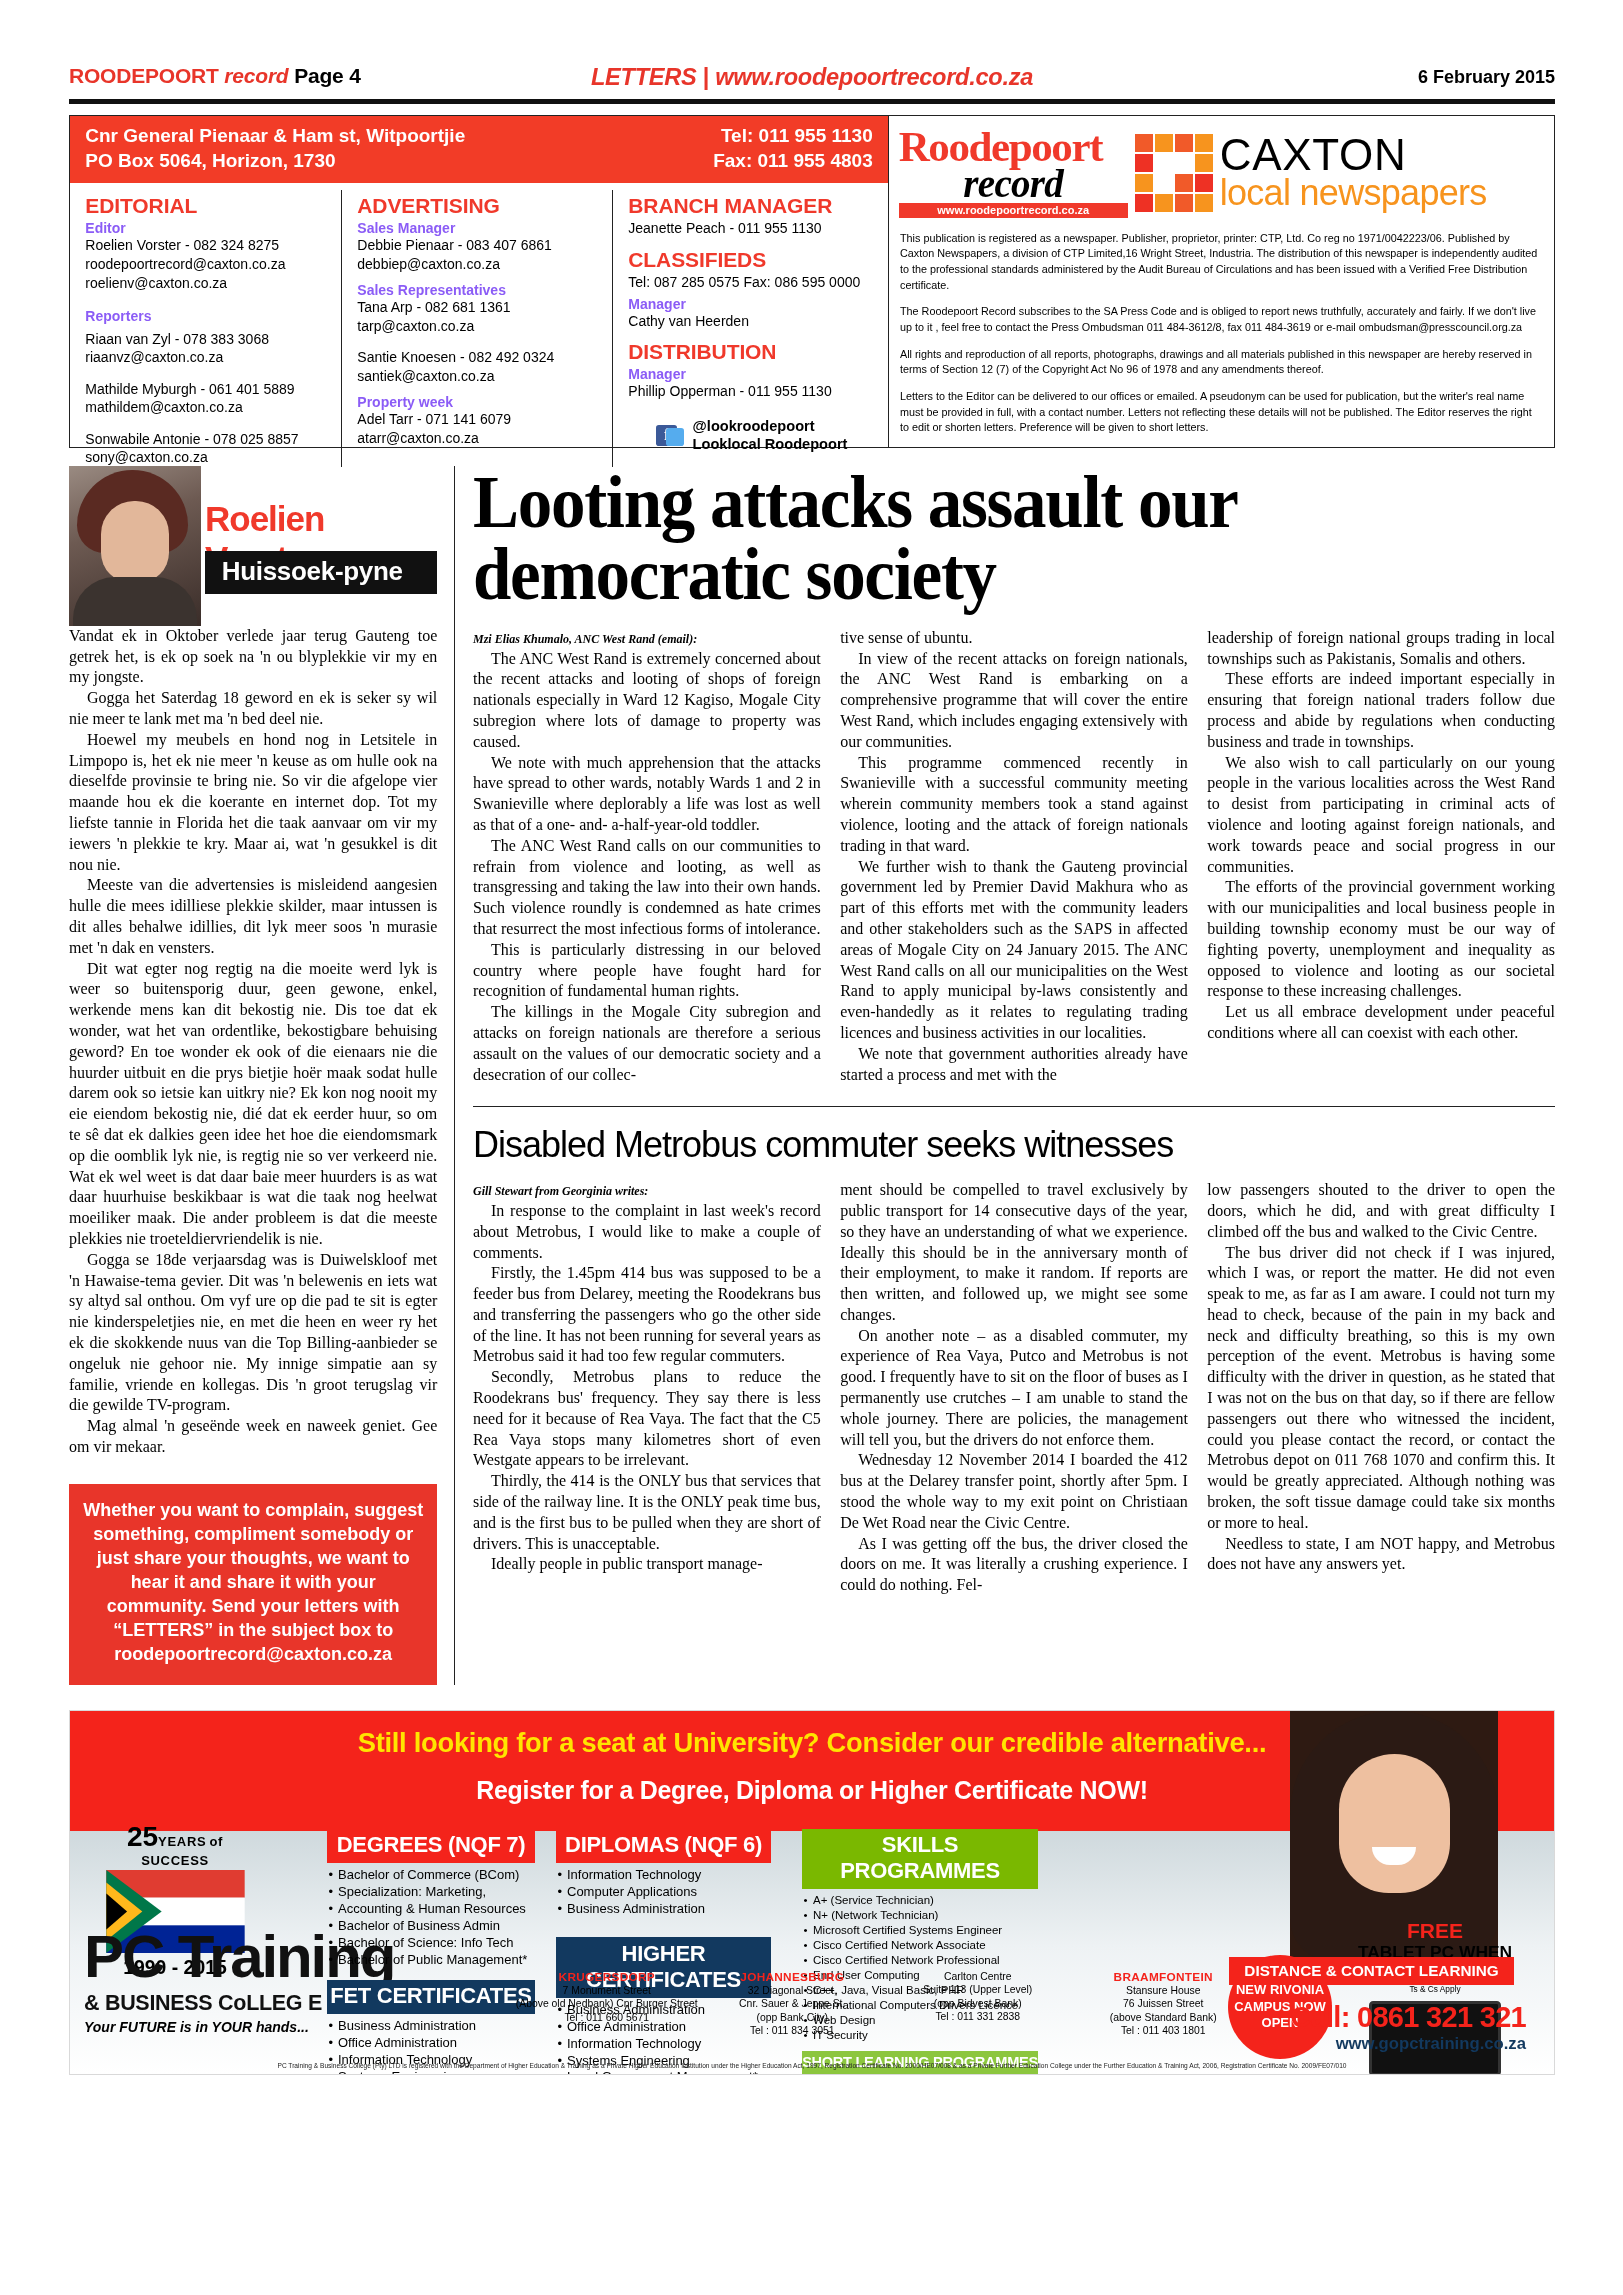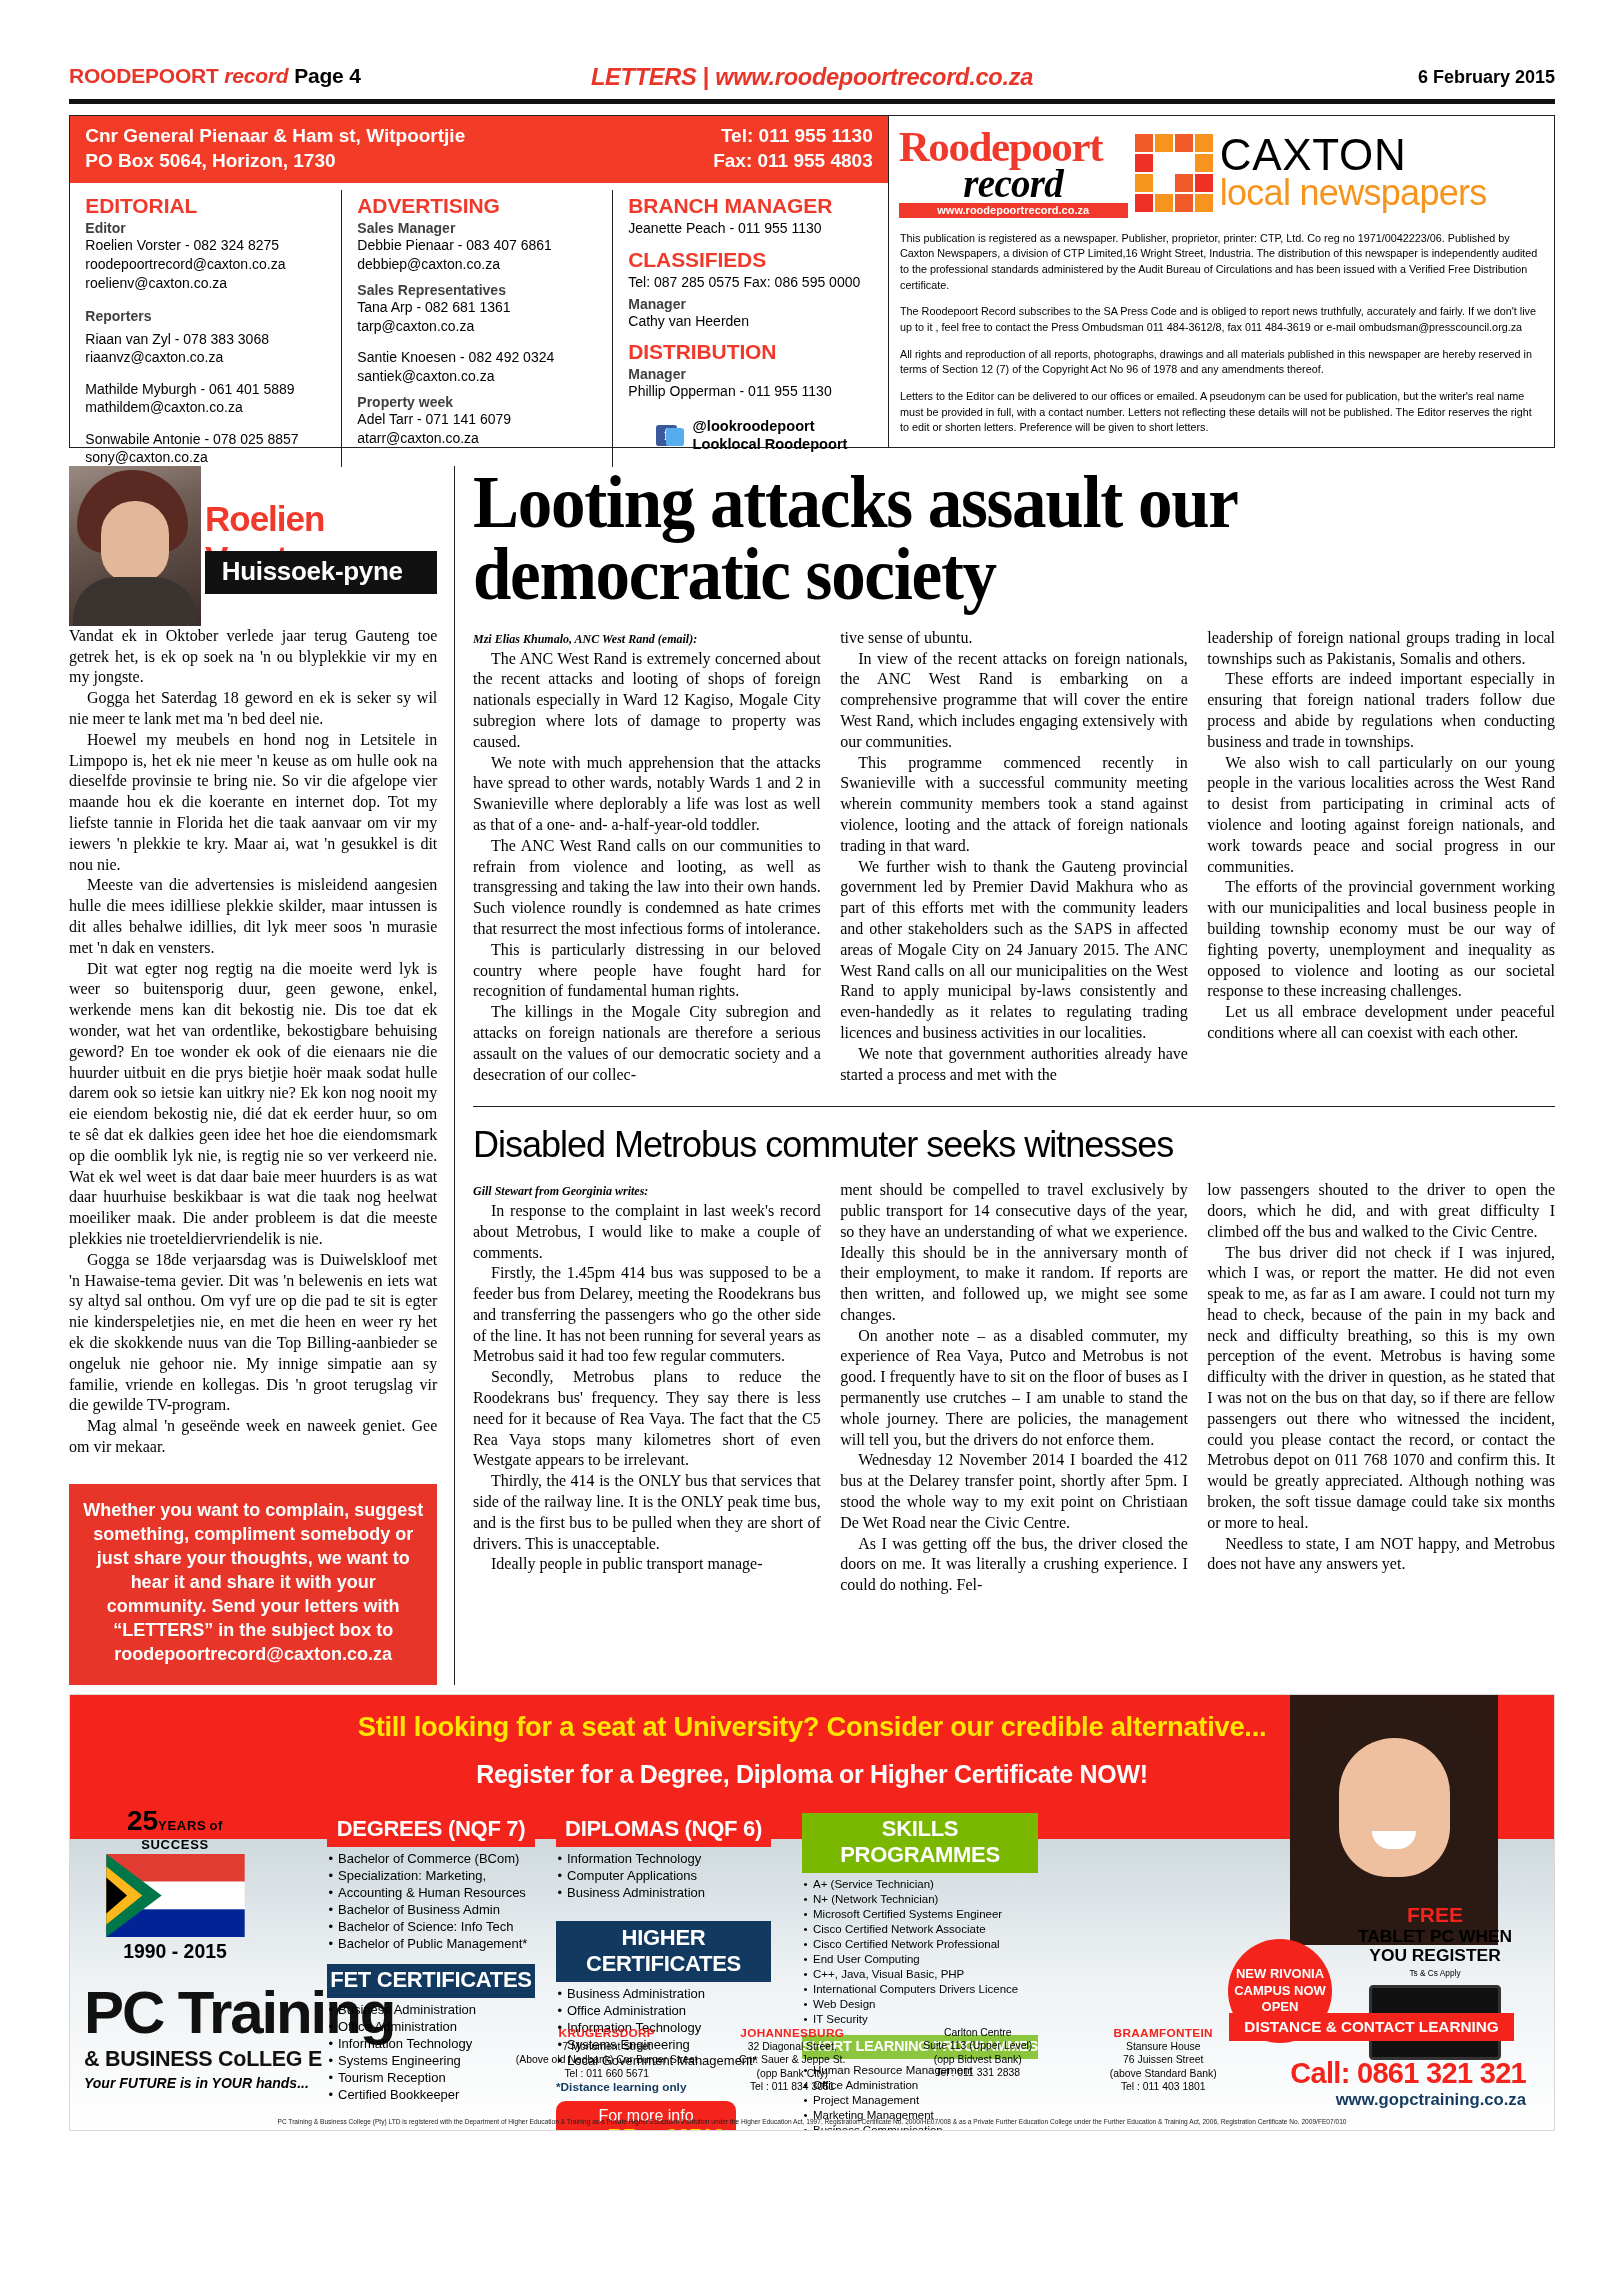--- a/index.html
+++ b/index.html
@@ -27,21 +27,21 @@
   .masthead { display:flex; border:1.4px solid #222; margin-top:11px; height:333px; }
   .mh-left { width:819px; border-right:1.4px solid #222; display:flex; flex-direction:column; }
   .mh-addr { background:#f23c27; color:#fff; font-weight:bold; font-size:19px;
              display:flex; justify-content:space-between; padding:8.3px 15.3px 9.7px; line-height:1.28; }
   .mh-addr .r { text-align:right; }
   .mh-cols { flex:1; display:flex; padding:7px 0 0; }
   .mh-col { padding:4.2px 11px 0 15.3px; }
   .mh-col + .mh-col { border-left:1.4px solid #222; }
   .c1 { width:271px; } .c2 { width:271px; } .c3 { width:275px; }
   .h-red { color:#f0392b; font-weight:bold; font-size:21px; letter-spacing:-0.1px; margin-bottom:1.4px;}
-  .sh-red { color:#404040; font-weight:bold; font-size:14px; margin-top:8.3px; }
+  .sh-red { color:#8b5cf6; font-weight:bold; font-size:14px; margin-top:8.3px; }
   .ln { font-size:14px; line-height:1.34; }
   .gap { height:12.5px; }
   .social { display:flex; align-items:center; gap:8.3px; margin-top:18px; padding-left:28px;}
   .fb { width:21px;height:21px;background:#3b5998;border-radius:2.8px;color:#fff;
         font-weight:bold;font-size:16.7px;line-height:19.4px;text-align:center;font-family:"Liberation Serif",serif;}
   .tw { width:18px;height:18px;background:#55acee;border-radius:2.8px;margin-left:-11px;align-self:flex-end;}
   .social .txt { font-size:14.6px; font-weight:bold; line-height:1.2; }
 
   .mh-right { flex:1; display:flex; flex-direction:column; }
   .logos { display:flex; align-items:center; height:112px; padding:5.6px 9.7px 2.8px; gap:7px;}
@@ -91,21 +91,21 @@
               font-size:75px; line-height:.96; letter-spacing:-1.4px; margin-bottom:18px;
               transform:scaleX(.92); transform-origin:left center;}
   .art-cols { display:flex; gap:19.4px; }
   .art-col { flex:1; }
   .lead { font-family:"Liberation Serif",serif; font-weight:bold; font-style:italic; font-size:12px; }
 
   .subhead { font-size:36px; font-weight:normal; letter-spacing:-1px; margin:21px 0 14px;
              border-top:1.4px solid #222; padding-top:16.7px;}
 
   
-  .advert { position:relative; margin-top:9px; border:1.4px solid #d9d9d9; height:437px; overflow:hidden;
+  .advert { position:relative; margin-top:25px; border:1.4px solid #d9d9d9; height:365px; overflow:hidden;
             background:linear-gradient(180deg,#f4231b 0%, #f4231b 33%, #cfd9dd 33%, #eef2f4 65%, #ffffff 100%);}
   .ad-top1 { position:absolute; top:15.3px; left:0; right:0; text-align:center; color:#ffe500;
              font-weight:bold; font-size:28.5px; letter-spacing:-0.3px; transform:scaleX(.96);}
   .ad-top2 { position:absolute; top:64px; left:0; right:0; text-align:center; color:#fff;
              font-weight:bold; font-size:26px; letter-spacing:-0.3px; transform:scaleX(.96);}
   .ad-girl { position:absolute; right:56px; top:0; width:208px; height:250px;
              background:radial-gradient(circle at 50% 34%, #e8b796 0 34%, #2e1a12 36% 100%); }
   .ad-girl .hair2 { position:absolute; inset:0; background:#2b1a14;
              border-radius:104px 104px 42px 42px; }
   .ad-girl .face2 { position:absolute; left:49px; top:43px; width:111px; height:139px;

